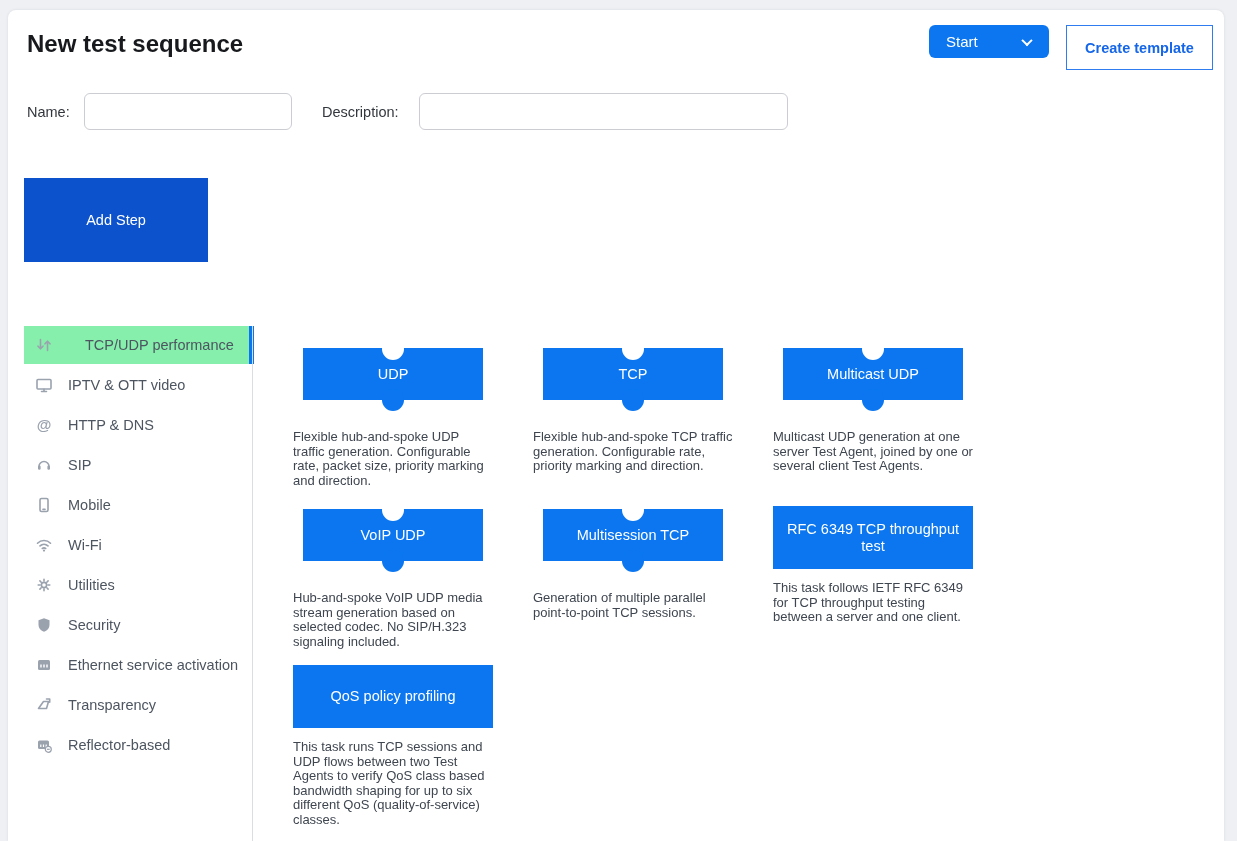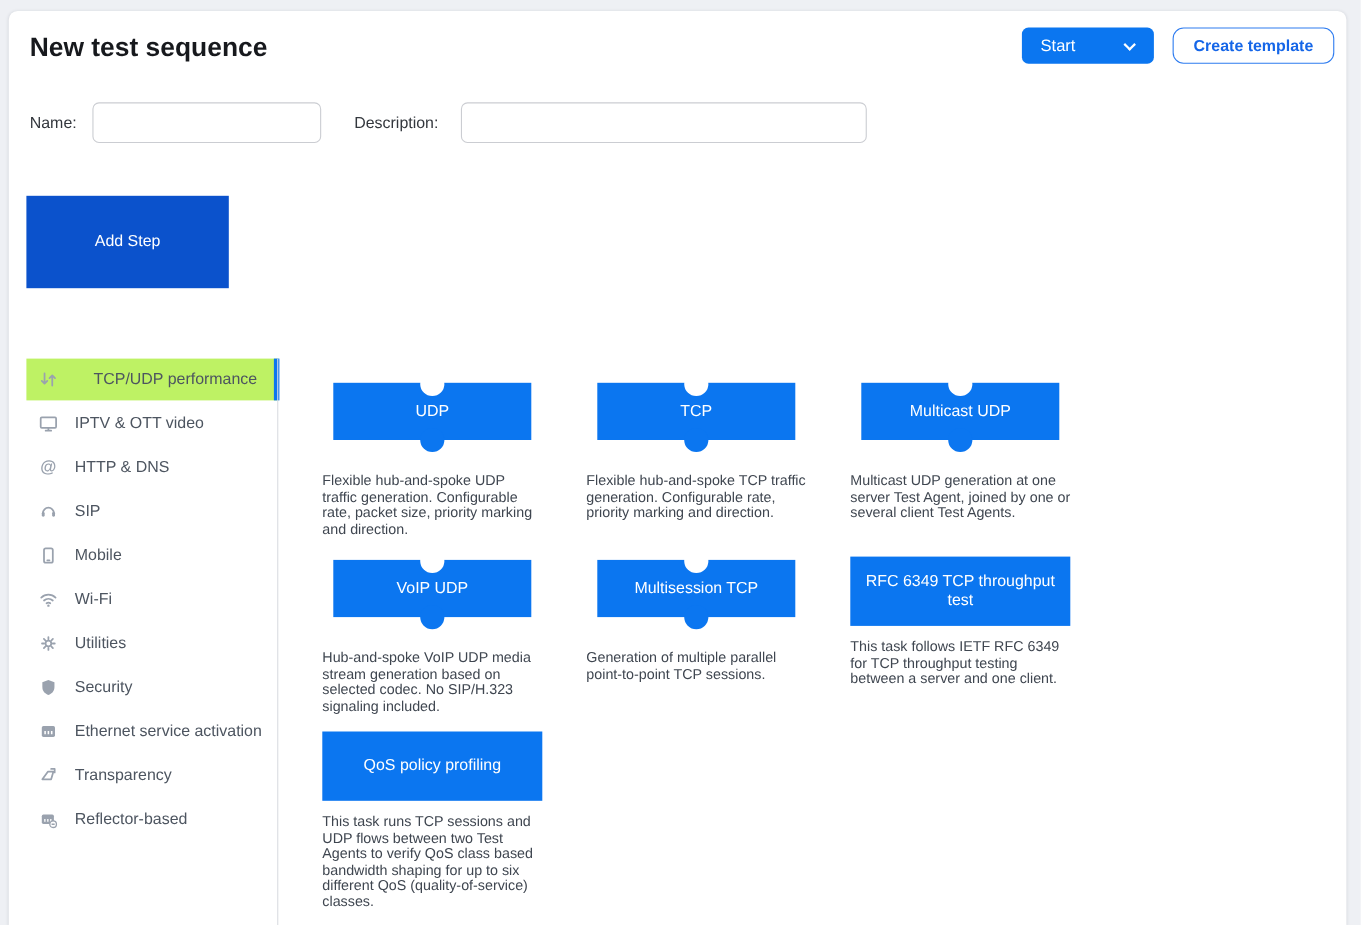--- a/index.html
+++ b/index.html
@@ -32,23 +32,23 @@
     padding: 0 18px 0 17px; cursor: pointer;
   }
   .chevron-down {
     width: 8px; height: 8px;
     border-right: 2px solid #fff; border-bottom: 2px solid #fff;
     transform: rotate(45deg) translate(-1px,-1px);
     display: inline-block;
   }
   .create-template-btn {
     position: absolute; left: 1058px; top: 15px;
-    width: 147px; height: 33px;
+    width: 147px; height: 45px;
     background: #fff; color: #1566e8;
-    border: 1px solid #2e7cf0; border-radius: 10px;
+    border: 1px solid #2e7cf0; border-radius: 0;
     font-family: inherit; font-size: 14.5px; font-weight: 700;
     cursor: pointer;
   }
   .field-label { position: absolute; top: 94px; font-size: 14.5px; color: #33373d; }
   .name-label { left: 19px; }
   .desc-label { left: 314px; }
   .text-input {
     position: absolute; top: 83px; height: 37px;
     border: 1px solid #cbcdd2; border-radius: 6px;
     background: #fff; font-family: inherit; font-size: 14px;
@@ -69,21 +69,21 @@
     position: absolute; left: 244px; top: 316px;
     width: 1px; height: 515px; background: #dadde2;
   }
   .sidebar-item {
     position: relative;
     height: 38px; margin-bottom: 2px;
     display: flex; align-items: center;
     padding-left: 10px; gap: 14px;
     cursor: pointer;
   }
-  .sidebar-item.selected { background: #bef264; gap: 31px; }
+  .sidebar-item.selected { background: #86efac; gap: 31px; }
   .sidebar-item.selected::after {
     content: ''; position: absolute; right: -1px; top: 0; bottom: 0;
     width: 5px; background: #0b76f0;
   }
   .sb-icon { width: 20px; height: 18px; display: flex; align-items: center; justify-content: center; flex: none; }
   .sb-icon svg { display: block; }
   .sb-icon .glyph { font-size: 15px; font-weight: 700; color: #9aa2ae; line-height: 18px; }
   .sb-label { font-size: 14.5px; color: #4d5560; white-space: nowrap; }
   .tasks { position: absolute; left: 0; top: 0; width: 100%; height: 100%; pointer-events: none; }
   .task { position: absolute; width: 240px; pointer-events: auto; }

